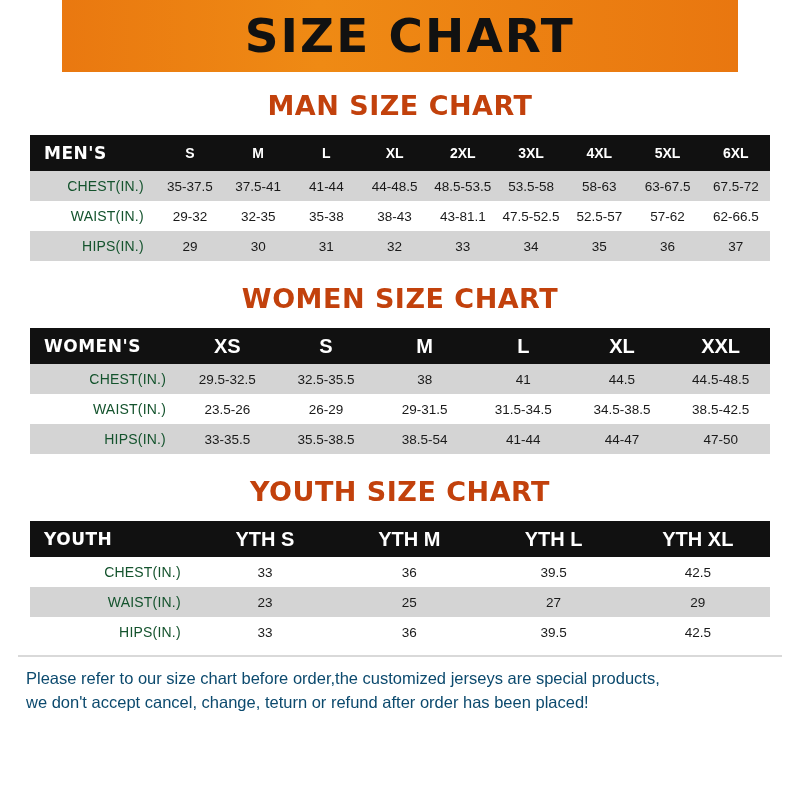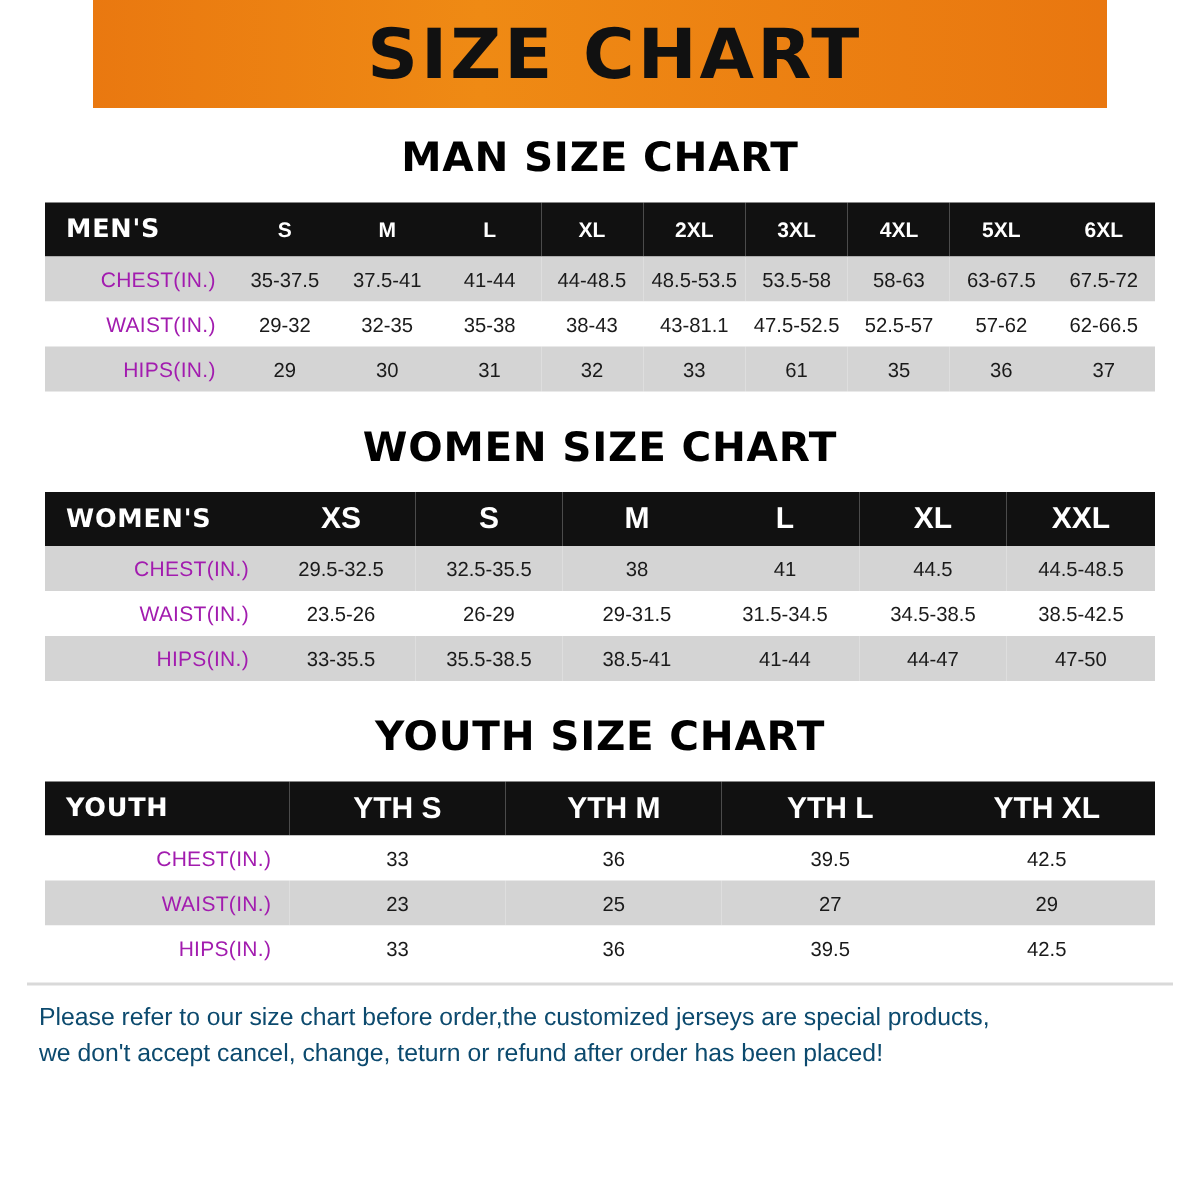--- a/index.html
+++ b/index.html
@@ -44,21 +44,21 @@
     color: #111111;
     font-family: "DejaVu Sans", sans-serif;
     transform: scaleX(1.02);
   }
 
   
   .section-title {
     text-align: center;
     font-size: 27px;
     font-weight: bold;
-    color: #000000;
+    color: #c2410c;
     font-family: "DejaVu Sans", sans-serif;
     letter-spacing: 0.5px;
   }
 
   
   .chart-wrap { padding: 0 30px; }
   table.size-table {
     width: 100%;
     border-collapse: collapse;
     table-layout: fixed;
@@ -90,21 +90,21 @@
   table.size-table thead th.hdr-lg {
     font-size: 20px;
     font-weight: bold;
   }
   table.size-table tbody tr.row-alt td { background: #d4d4d4; }
   table.size-table tbody tr.row-plain td { background: #ffffff; }
   table.size-table tbody td.rowlabel {
     text-align: right;
     padding-right: 12px;
     font-size: 14px;
-    color: #a21caf;
+    color: #14532d;
     letter-spacing: 0.2px;
   }
 
   
   .footer-note {
     padding: 10px 26px 0 26px;
     color: #0c4a6e;
     font-size: 16.5px;
     line-height: 1.45;
     text-align: left;
@@ -175,21 +175,21 @@
             <td>57-62</td>
             <td>62-66.5</td>
           </tr>
           <tr class="row-alt">
             <td class="rowlabel">HIPS(IN.)</td>
             <td>29</td>
             <td>30</td>
             <td>31</td>
             <td>32</td>
             <td>33</td>
-            <td>61</td>
+            <td>34</td>
             <td>35</td>
             <td>36</td>
             <td>37</td>
           </tr>
         </tbody>
     </table>
   </div>
 
   <div class="spacer-22"></div>
 
@@ -224,21 +224,21 @@
             <td>26-29</td>
             <td>29-31.5</td>
             <td>31.5-34.5</td>
             <td>34.5-38.5</td>
             <td>38.5-42.5</td>
           </tr>
           <tr class="row-alt">
             <td class="rowlabel">HIPS(IN.)</td>
             <td>33-35.5</td>
             <td>35.5-38.5</td>
-            <td>38.5-41</td>
+            <td>38.5-54</td>
             <td>41-44</td>
             <td>44-47</td>
             <td>47-50</td>
           </tr>
         </tbody>
     </table>
   </div>
 
   <div class="spacer-22"></div>
 

